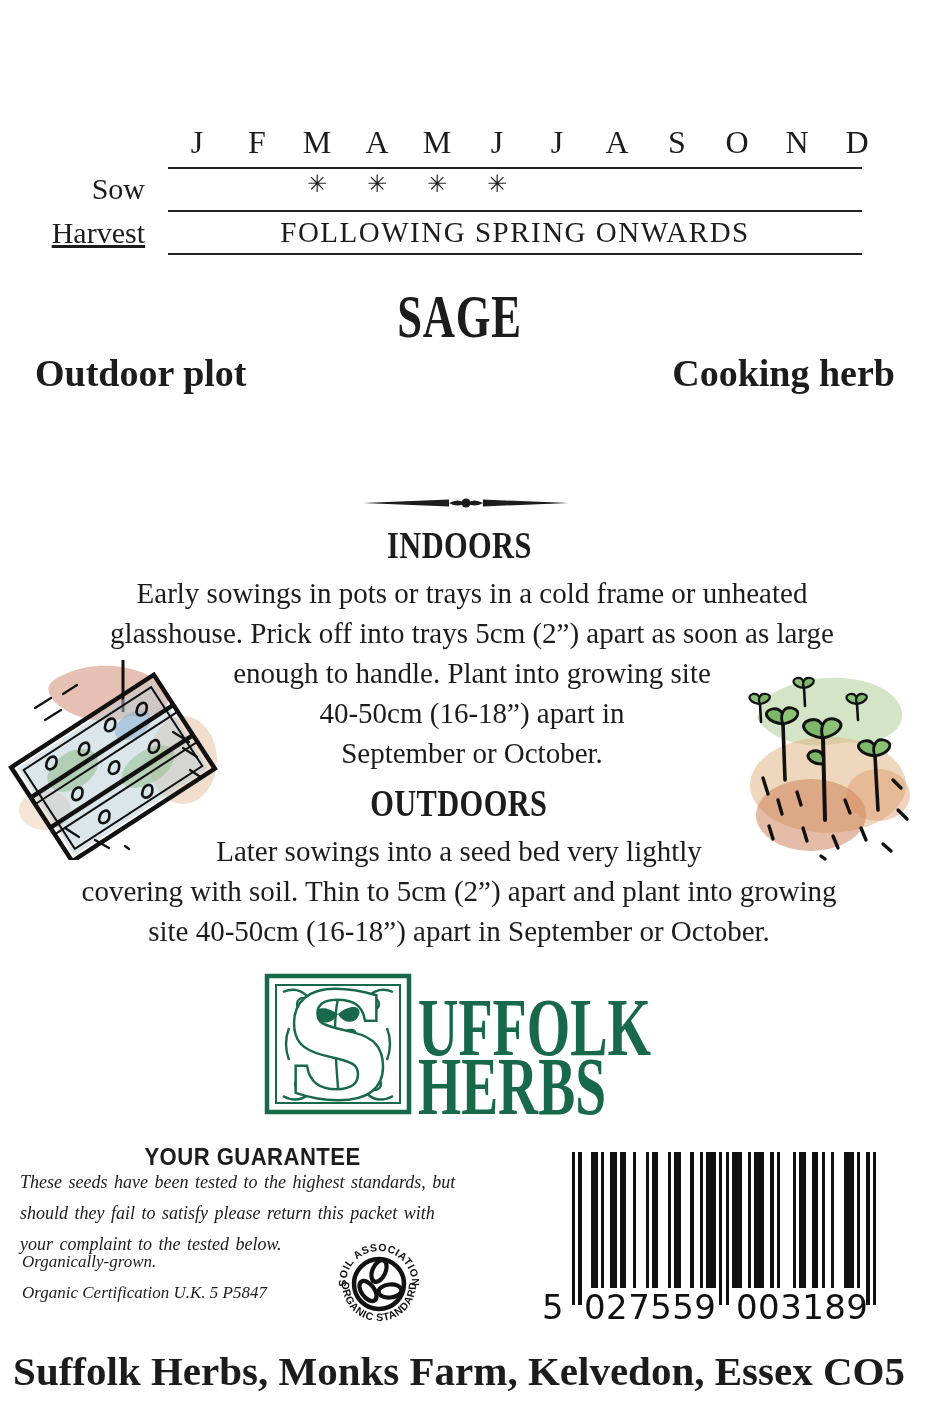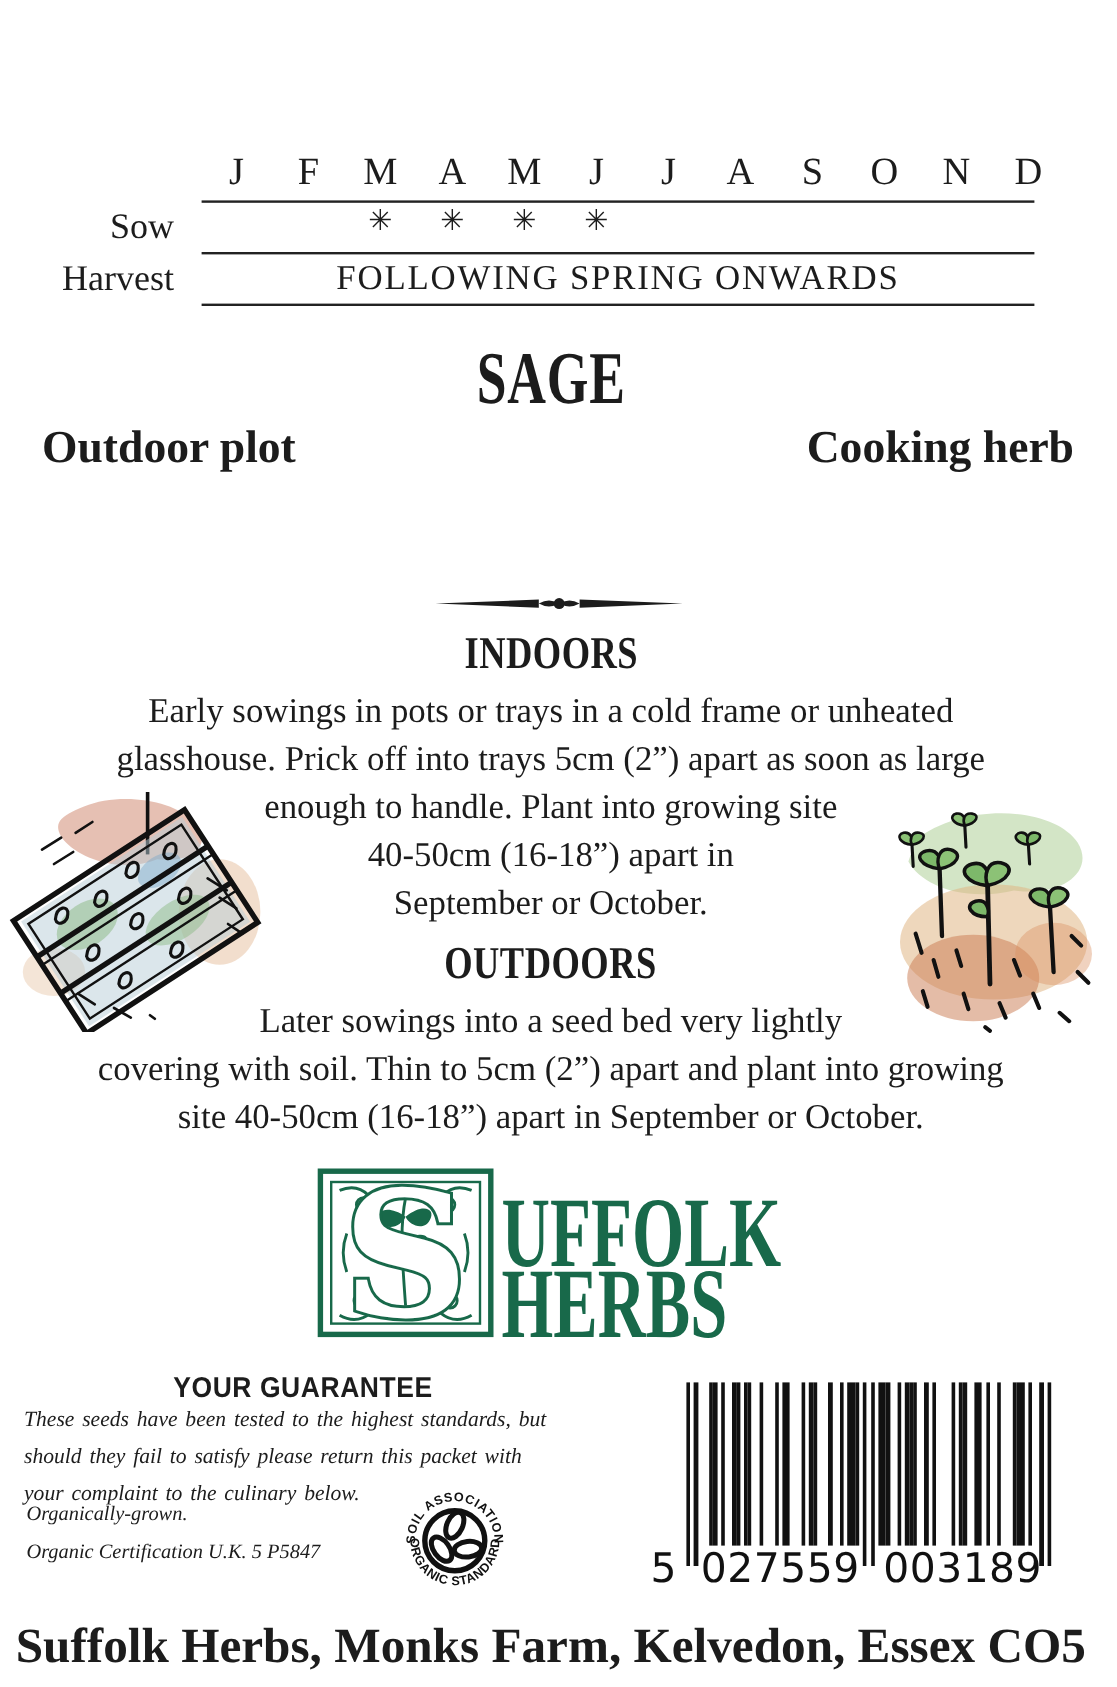--- a/index.html
+++ b/index.html
@@ -74,21 +74,21 @@
         <span>✳</span>
         <span>✳</span>
         <span></span>
         <span></span>
         <span></span>
         <span></span>
         <span></span>
         <span></span>
     </div>
     <div class="rule" style="top:210px;"></div>
-    <div class="cal-label" style="top:216px;">Harvest</div>
+    <div class="cal-label" style="top:216px;text-decoration:underline;">Harvest</div>
     <div class="harvest-text">FOLLOWING SPRING ONWARDS</div>
     <div class="rule" style="top:253px;"></div>
   </div>
 
   <div class="centerband" style="top:281px;">
     <span class="title">SAGE</span>
   </div>
   <div class="subtitle-row">
     <span>Outdoor plot</span>
     <span>Cooking herb</span>
@@ -98,21 +98,21 @@
     <polygon points="2,8 88,4.6 88,11.4" fill="#1c1c1c"></polygon>
     <polygon points="208,8 122,4.6 122,11.4" fill="#1c1c1c"></polygon>
     <path d="M88,8 q9,-5 16,0 q-7,5 -16,0 Z" fill="#1c1c1c"></path>
     <path d="M122,8 q-9,-5 -16,0 q7,5 16,0 Z" fill="#1c1c1c"></path>
     <circle cx="105" cy="8" r="4.6" fill="#1c1c1c"></circle>
   </svg>
 
   <div class="centerband" style="top:523px;">
     <span class="sec-head">INDOORS</span>
   </div>
-  <div class="centerband bodytext" style="top:573px;">
+  <div class="centerband bodytext" style="top:573px;padding-left:13px;">
     <div>Early sowings in pots or trays in a cold frame or unheated</div>
     <div>glasshouse. Prick off into trays 5cm (2”) apart as soon as large</div>
     <div>enough to handle. Plant into growing site</div>
     <div>40-50cm (16-18”) apart in</div>
     <div>September or October.</div>
   </div>
 
   <svg class="abs" style="left:5px;top:660px;" width="220" height="200" viewBox="0 0 220 200">
     <path d="M65,12 C95,0 140,6 158,26 C172,42 158,60 126,56 C96,68 62,56 48,40 C38,26 45,20 65,12 Z" fill="#c4694a" opacity=".42"></path>
     <ellipse cx="178" cy="100" rx="34" ry="44" fill="#d9a070" opacity=".35"></ellipse>
@@ -235,21 +235,21 @@
     <text x="155" y="87" class="green" font-family="Liberation Serif, serif" font-weight="bold" font-size="83" textLength="233" lengthAdjust="spacingAndGlyphs">UFFOLK</text>
     <text x="155" y="146" class="green" font-family="Liberation Serif, serif" font-weight="bold" font-size="83" textLength="188" lengthAdjust="spacingAndGlyphs">HERBS</text>
   </svg>
 
   <div class="guar-head">
     <span>YOUR GUARANTEE</span>
   </div>
   <div class="guar-lines">
     <div>These seeds have been tested to the highest standards, but</div>
     <div>should they fail to satisfy please return this packet with</div>
-    <div>your complaint to the culinary below.</div>
+    <div>your complaint to the tested below.</div>
   </div>
   <div class="org-line" style="top:1252px;">Organically-grown.</div>
   <div class="org-line" style="top:1283px;">Organic Certification U.K. 5 P5847</div>
 
   <svg class="abs" style="left:331px;top:1238px;" width="96" height="92" viewBox="0 0 96 92">
     <defs>
       <path id="arcTop" d="M15,46 A33,33 0 1 1 81,46" fill="none"></path>
       <path id="arcBot" d="M11,46 A37,37 0 0 0 85,46" fill="none"></path>
     </defs>
     <circle cx="48" cy="46" r="25" fill="none" stroke="#111" stroke-width="4.5"></circle>

